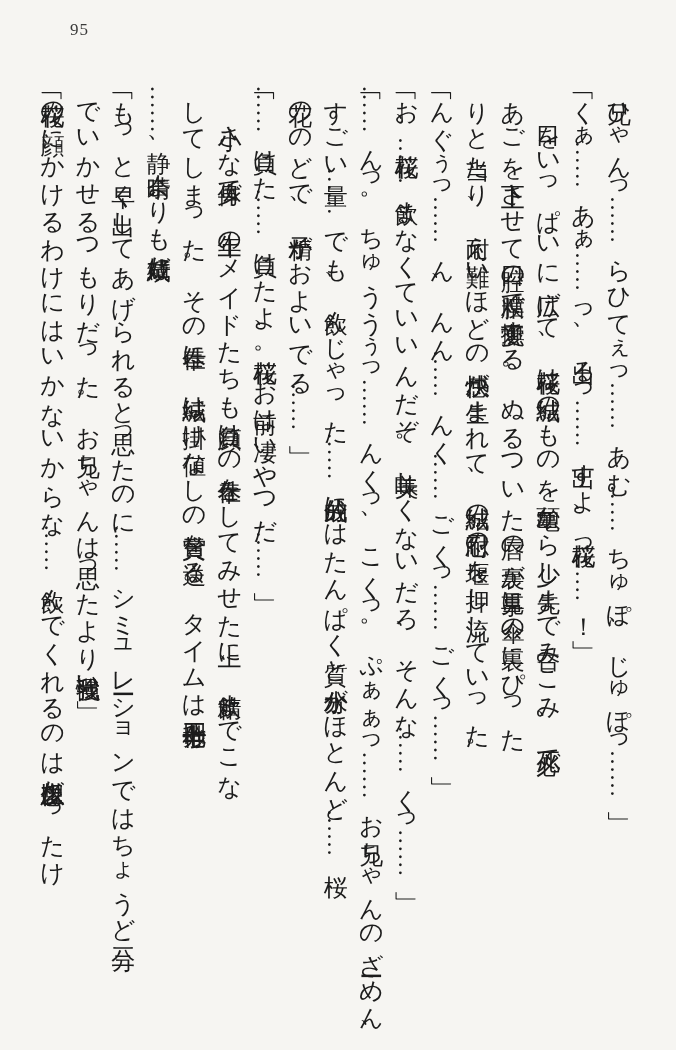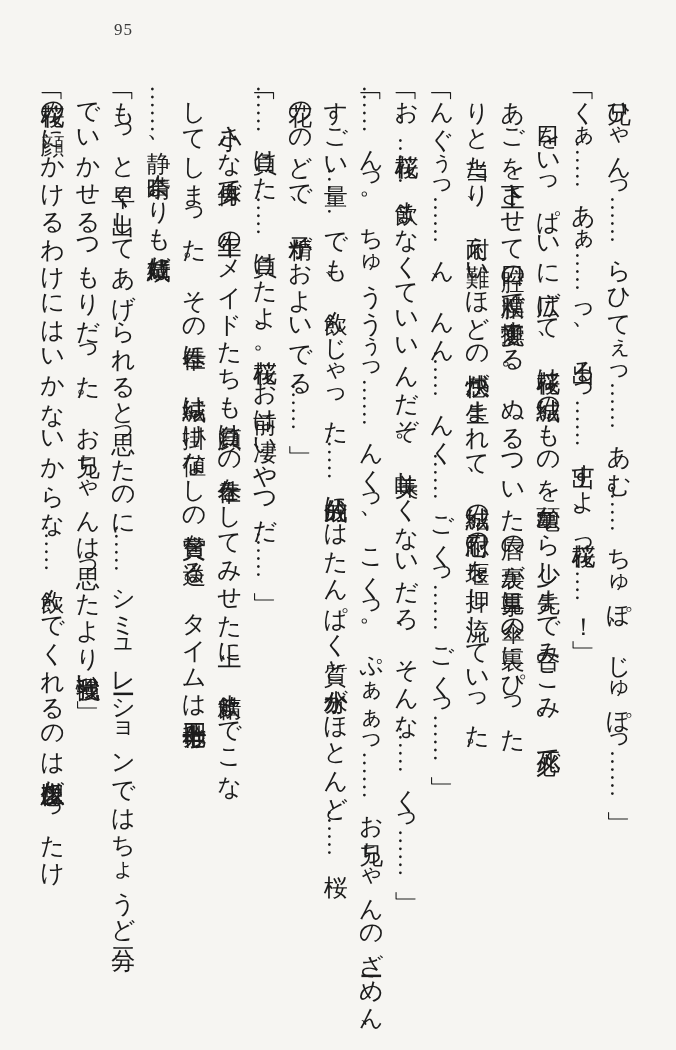--- a/index.html
+++ b/index.html
@@ -14,21 +14,20 @@
     background: var(--background, #f6f5f2);
     font-family: "Liberation Serif", "DejaVu Serif", serif;
   }
   .page-number {
     position: absolute;
     top: 20px;
     left: 70px;
     font-size: 17px;
     letter-spacing: 1px;
     color: var(--page_number, #3a3a3a);
-    margin-left: 44px;
   }
   .text-block {
     position: absolute;
     top: 85px;
     right: 40px;
     height: 940px;
     writing-mode: vertical-rl;
     text-orientation: mixed;
     color: var(--text, #1c1c1c);
   }

